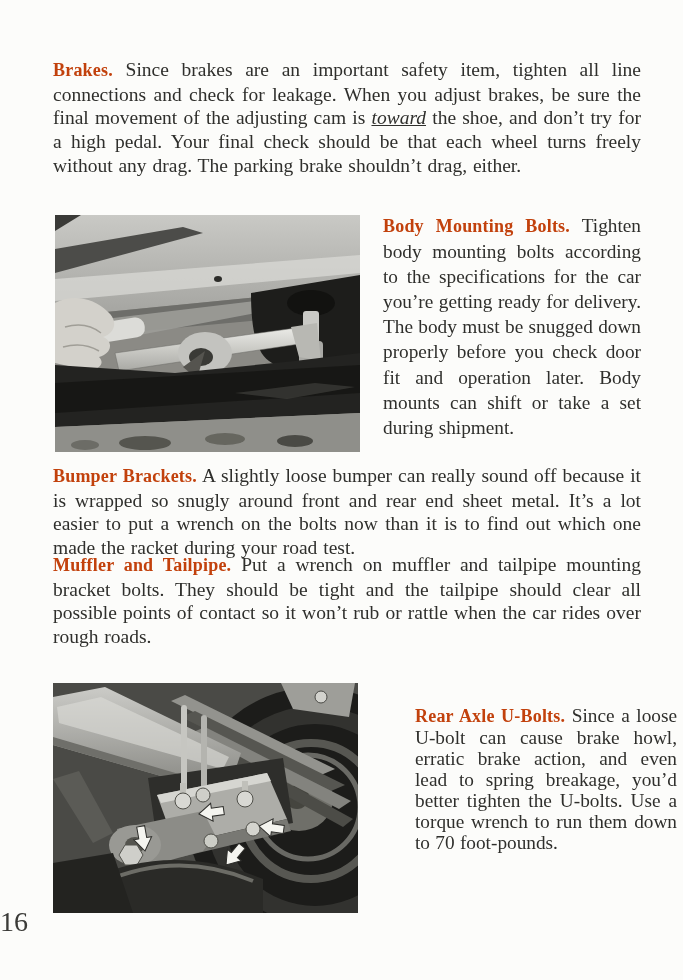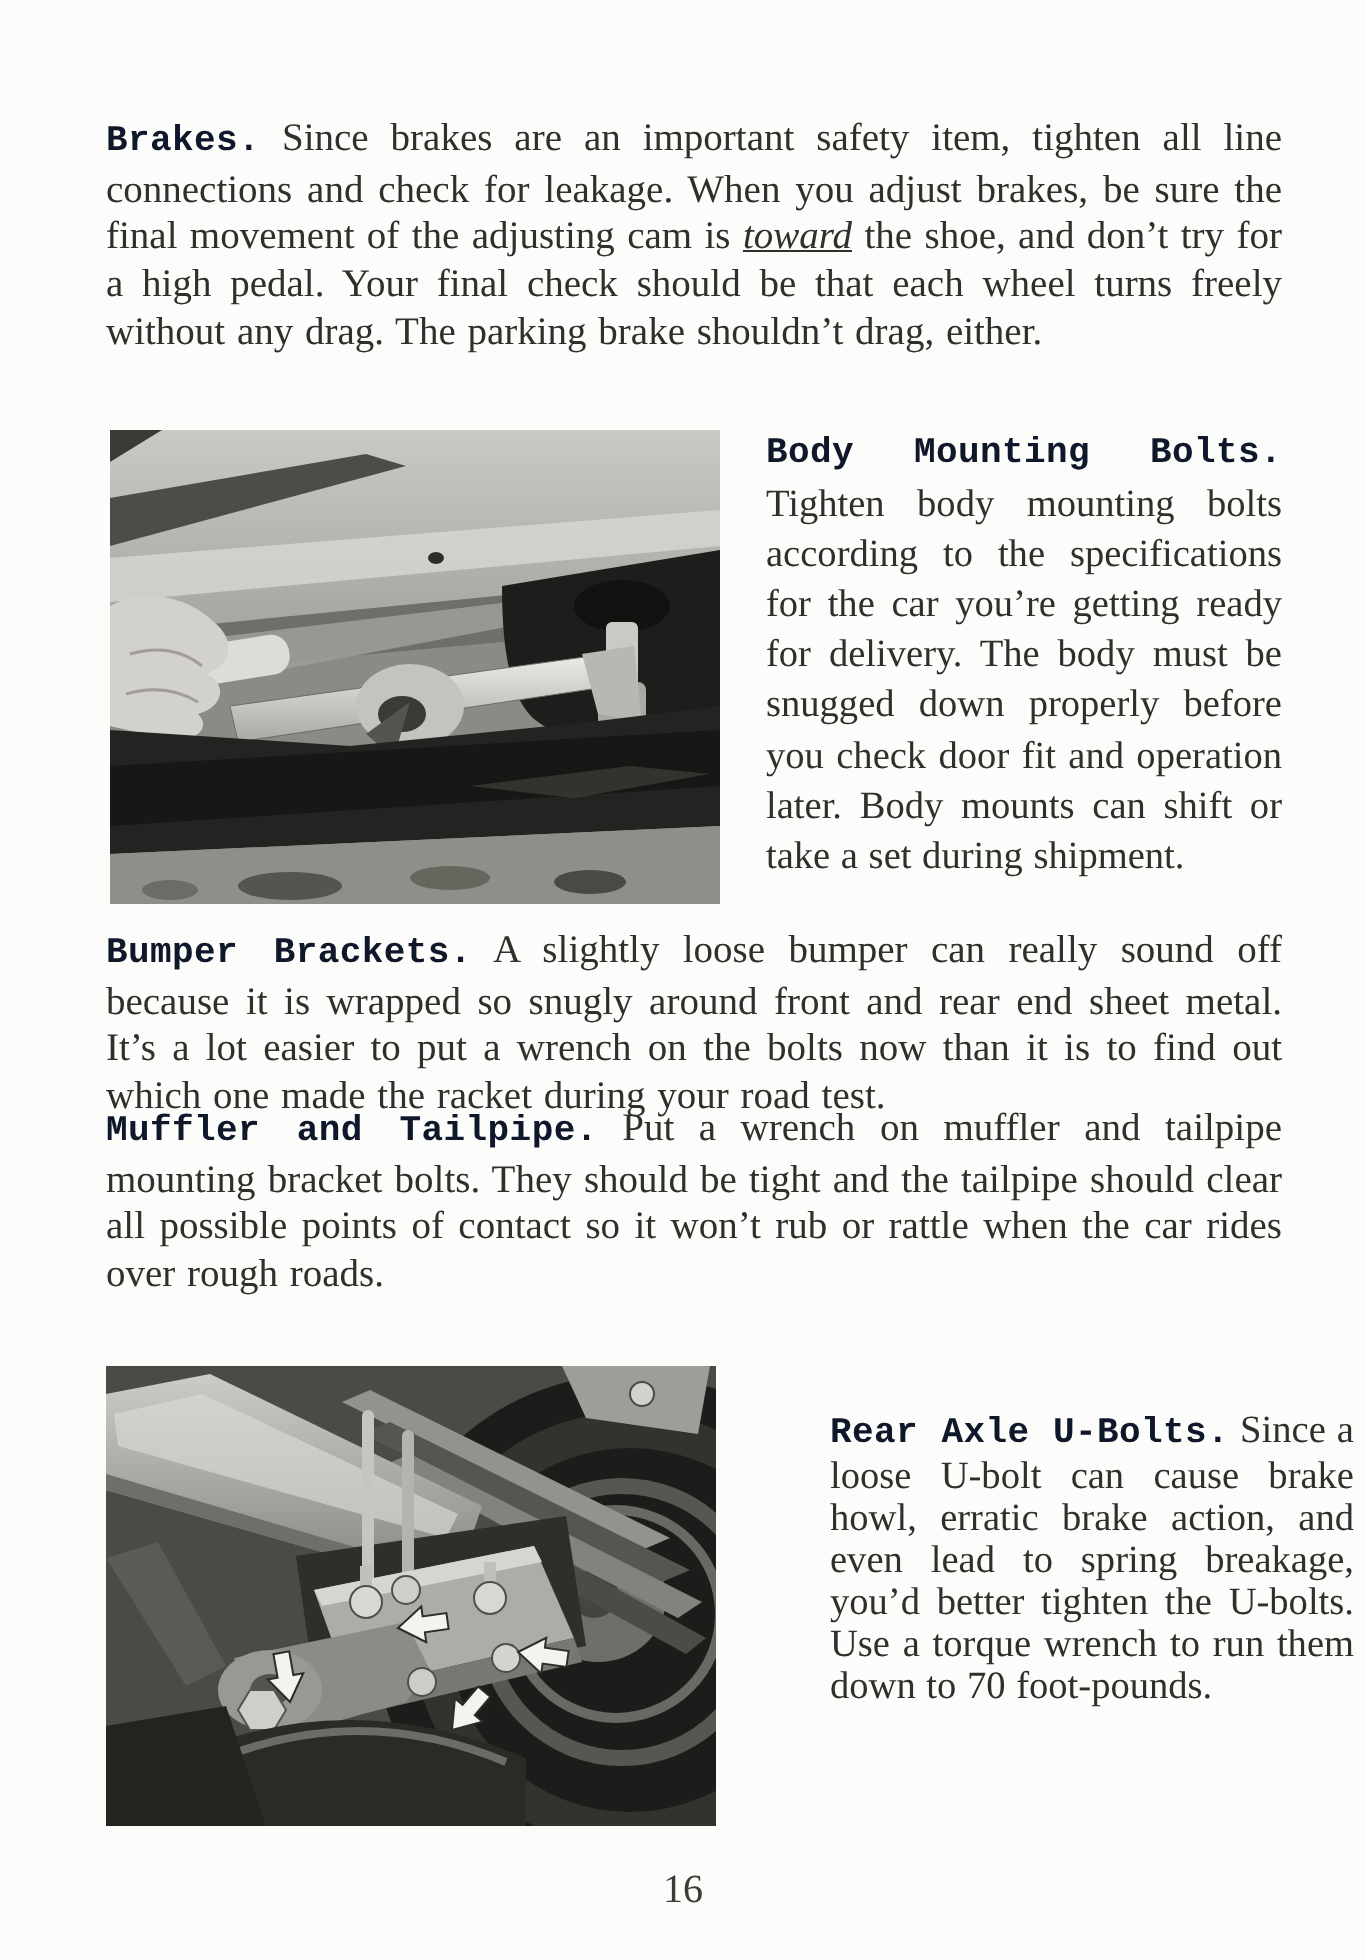--- a/index.html
+++ b/index.html
@@ -19,47 +19,47 @@
     line-height:23.7px;
     color:#2f2f2c;
     word-spacing:1px;
   }
   .col{
     font-size:19.3px;
     line-height:25.1px;
     word-spacing:0.5px;
   }
   .runin{
-    font-family:Liberation Mono, monospace;
+    font-family:Liberation Serif, serif;
     font-weight:bold;
     font-size:18px;
     letter-spacing:0.2px;
-    color:#0f172a;
+    color:#c2410c;
   }
   .figure{
     position:absolute;
     margin:0;
   }
   .figure svg{display:block;}
   .caption{
     position:absolute;
     font-family:"Liberation Sans", sans-serif;
     font-weight:bold;
     font-size:19px;
     letter-spacing:0.6px;
     color:#f5f4ef;
     text-shadow:2px 2px 1px rgba(15,15,12,0.65);
     white-space:nowrap;
   }
   .pageno{
     position:absolute;
-    top:934px;left:0;
+    top:906px;left:0;
     width:100%;
-    text-align:center;
-    font-size:20px;
+    text-align:left;
+    font-size:28px;
     color:#3b3b38;
   }
   i{font-style:italic;text-decoration:underline;}
 </style>
 </head>
 <body>
 
 <div class="page">
 
   <p class="para" style="left:53px;top:58px;width:588px;">

